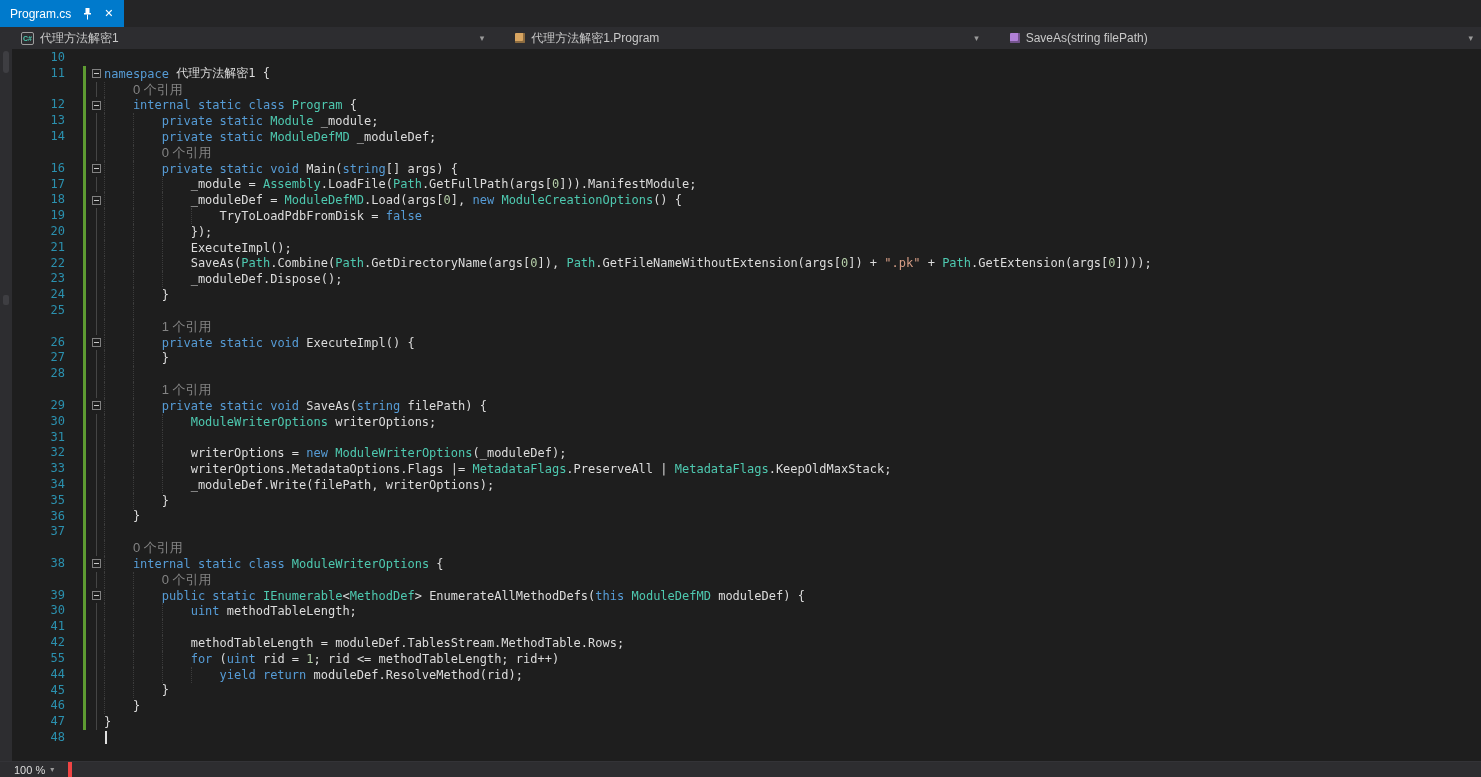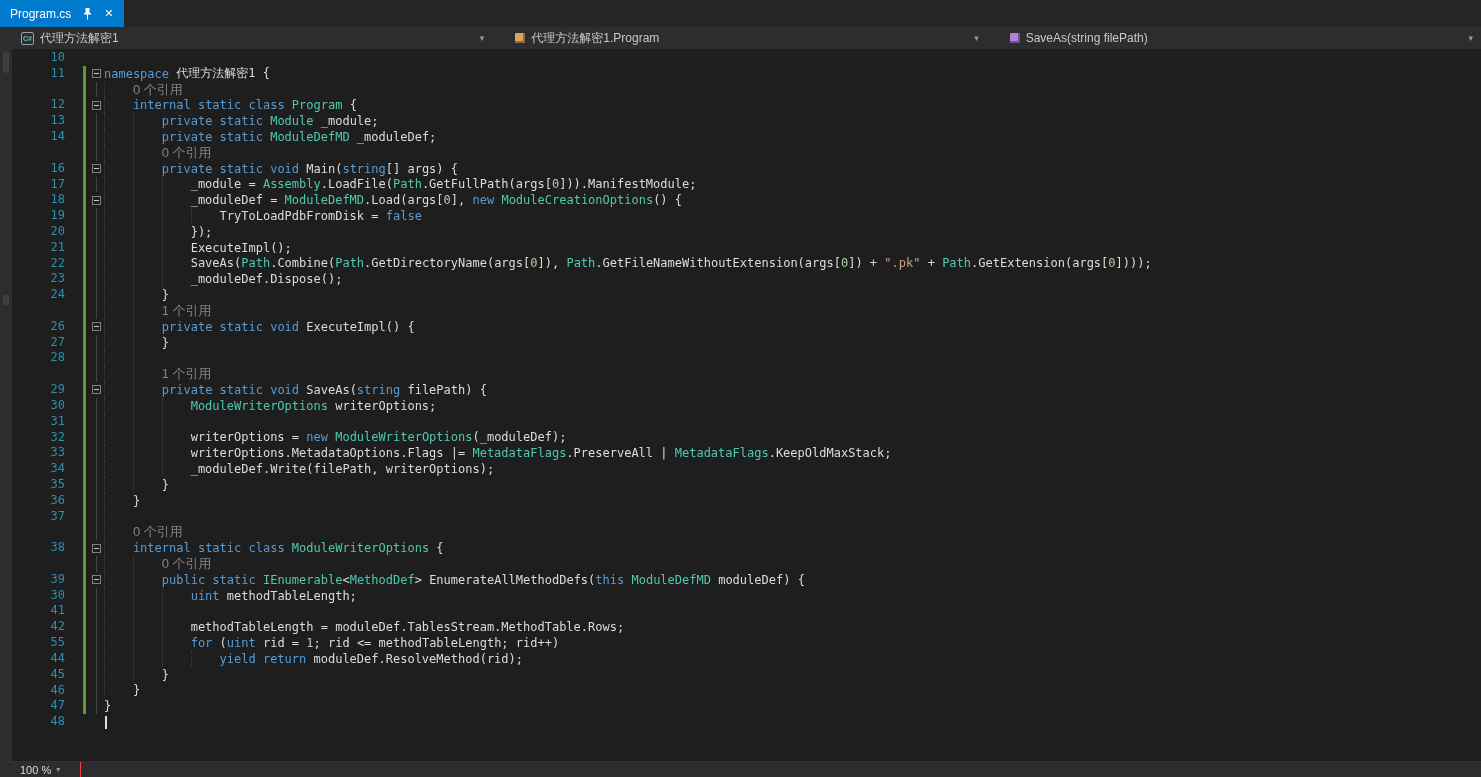--- a/index.html
+++ b/index.html
@@ -42,21 +42,21 @@
   .tk-k{color:var(--kw,#569cd6)}
   .tk-t{color:var(--type,#4ec9b0)}
   .tk-s{color:var(--str,#d69d85)}
   .tk-n{color:var(--num,#b5cea8)}
   .tk-p{color:var(--plain,#dcdcdc)}
   .cl{color:var(--codelens,#848484);font-family:"Liberation Sans",sans-serif;font-size:13px}
   .caret{width:1.5px;height:13px;background:#e0e0e0;margin-left:1px;flex:0 0 auto}
 
   
   .bottombar{height:16px;background:var(--chrome,#2d2d30);border-top:1px solid #333337;display:flex;align-items:center;flex:0 0 auto}
-  .zoom{display:flex;align-items:center;gap:5px;color:#dddddd;font-size:11px;padding:0 20px;height:100%;border-right:1px solid #ef4444}
+  .zoom{display:flex;align-items:center;gap:5px;color:#dddddd;font-size:11px;padding:0 14px;height:100%;border-right:4px solid #ef4444}
   .zoom .zarrow{font-size:8px;color:#999}
   .hscroll{flex:1;height:100%;background:var(--chrome,#2d2d30)}
 </style>
 </head>
 <body>
 
 <div class="window">
 
   <div class="tabbar">
     <div class="tab">
@@ -224,20 +224,28 @@
         </div>
         <div class="row">
           <div class="num">24</div>
           <div class="chg on"></div>
           <div class="fold">
             <div class="fline"></div>
           </div>
           <div class="code"><div class="ind"></div><div class="ind"></div><span class="tk-p">}</span></div>
         </div>
         <div class="row">
+          <div class="num">25</div>
+          <div class="chg on"></div>
+          <div class="fold">
+            <div class="fline"></div>
+          </div>
+          <div class="code"><div class="ind"></div><div class="ind"></div></div>
+        </div>
+        <div class="row">
           <div class="num"></div>
           <div class="chg on"></div>
           <div class="fold">
             <div class="fline"></div>
           </div>
           <div class="code"><div class="ind"></div><div class="ind"></div><span class="cl">1 个引用</span></div>
         </div>
         <div class="row">
           <div class="num">26</div>
           <div class="chg on"></div>

